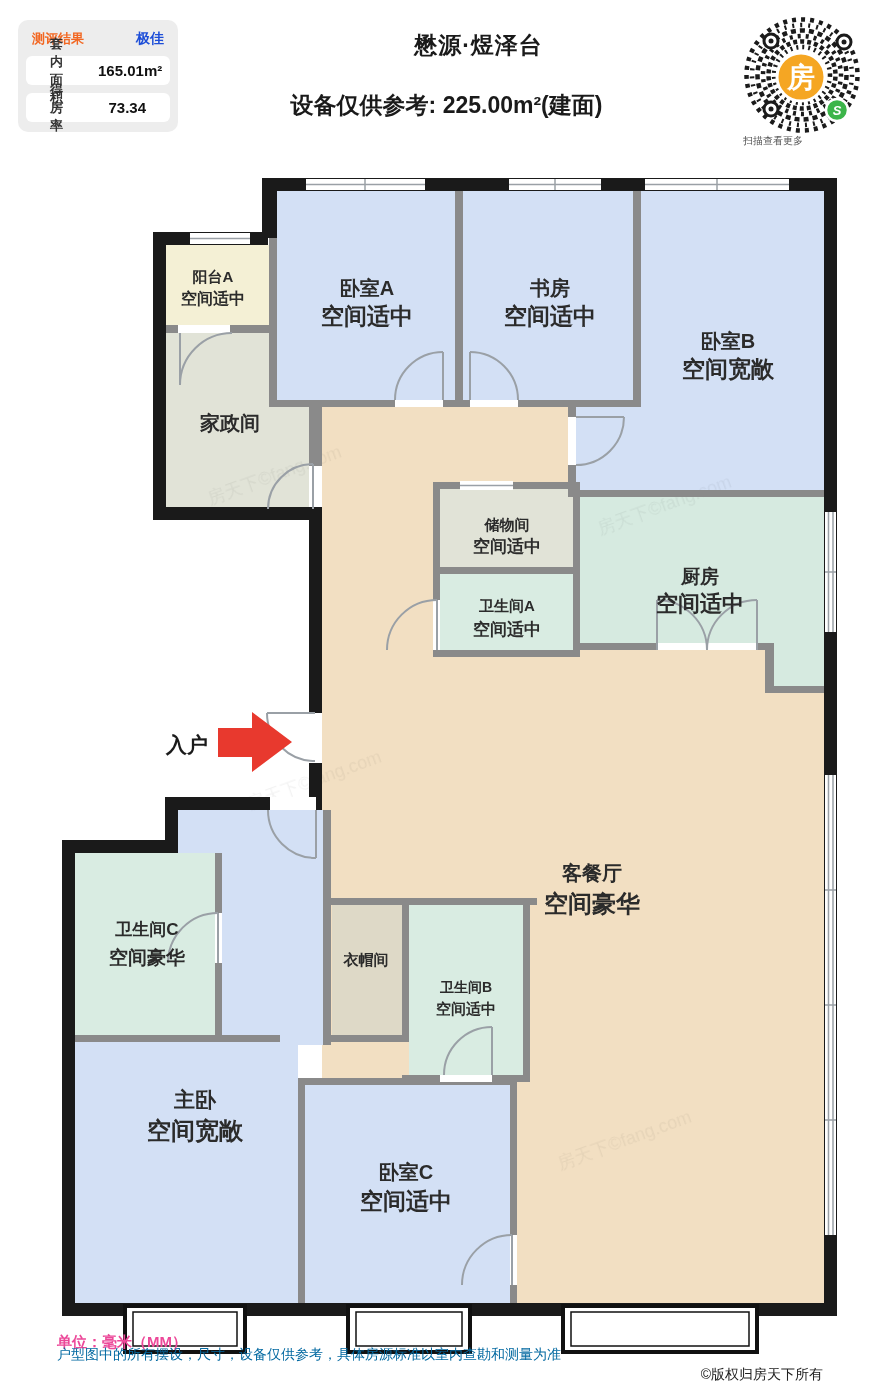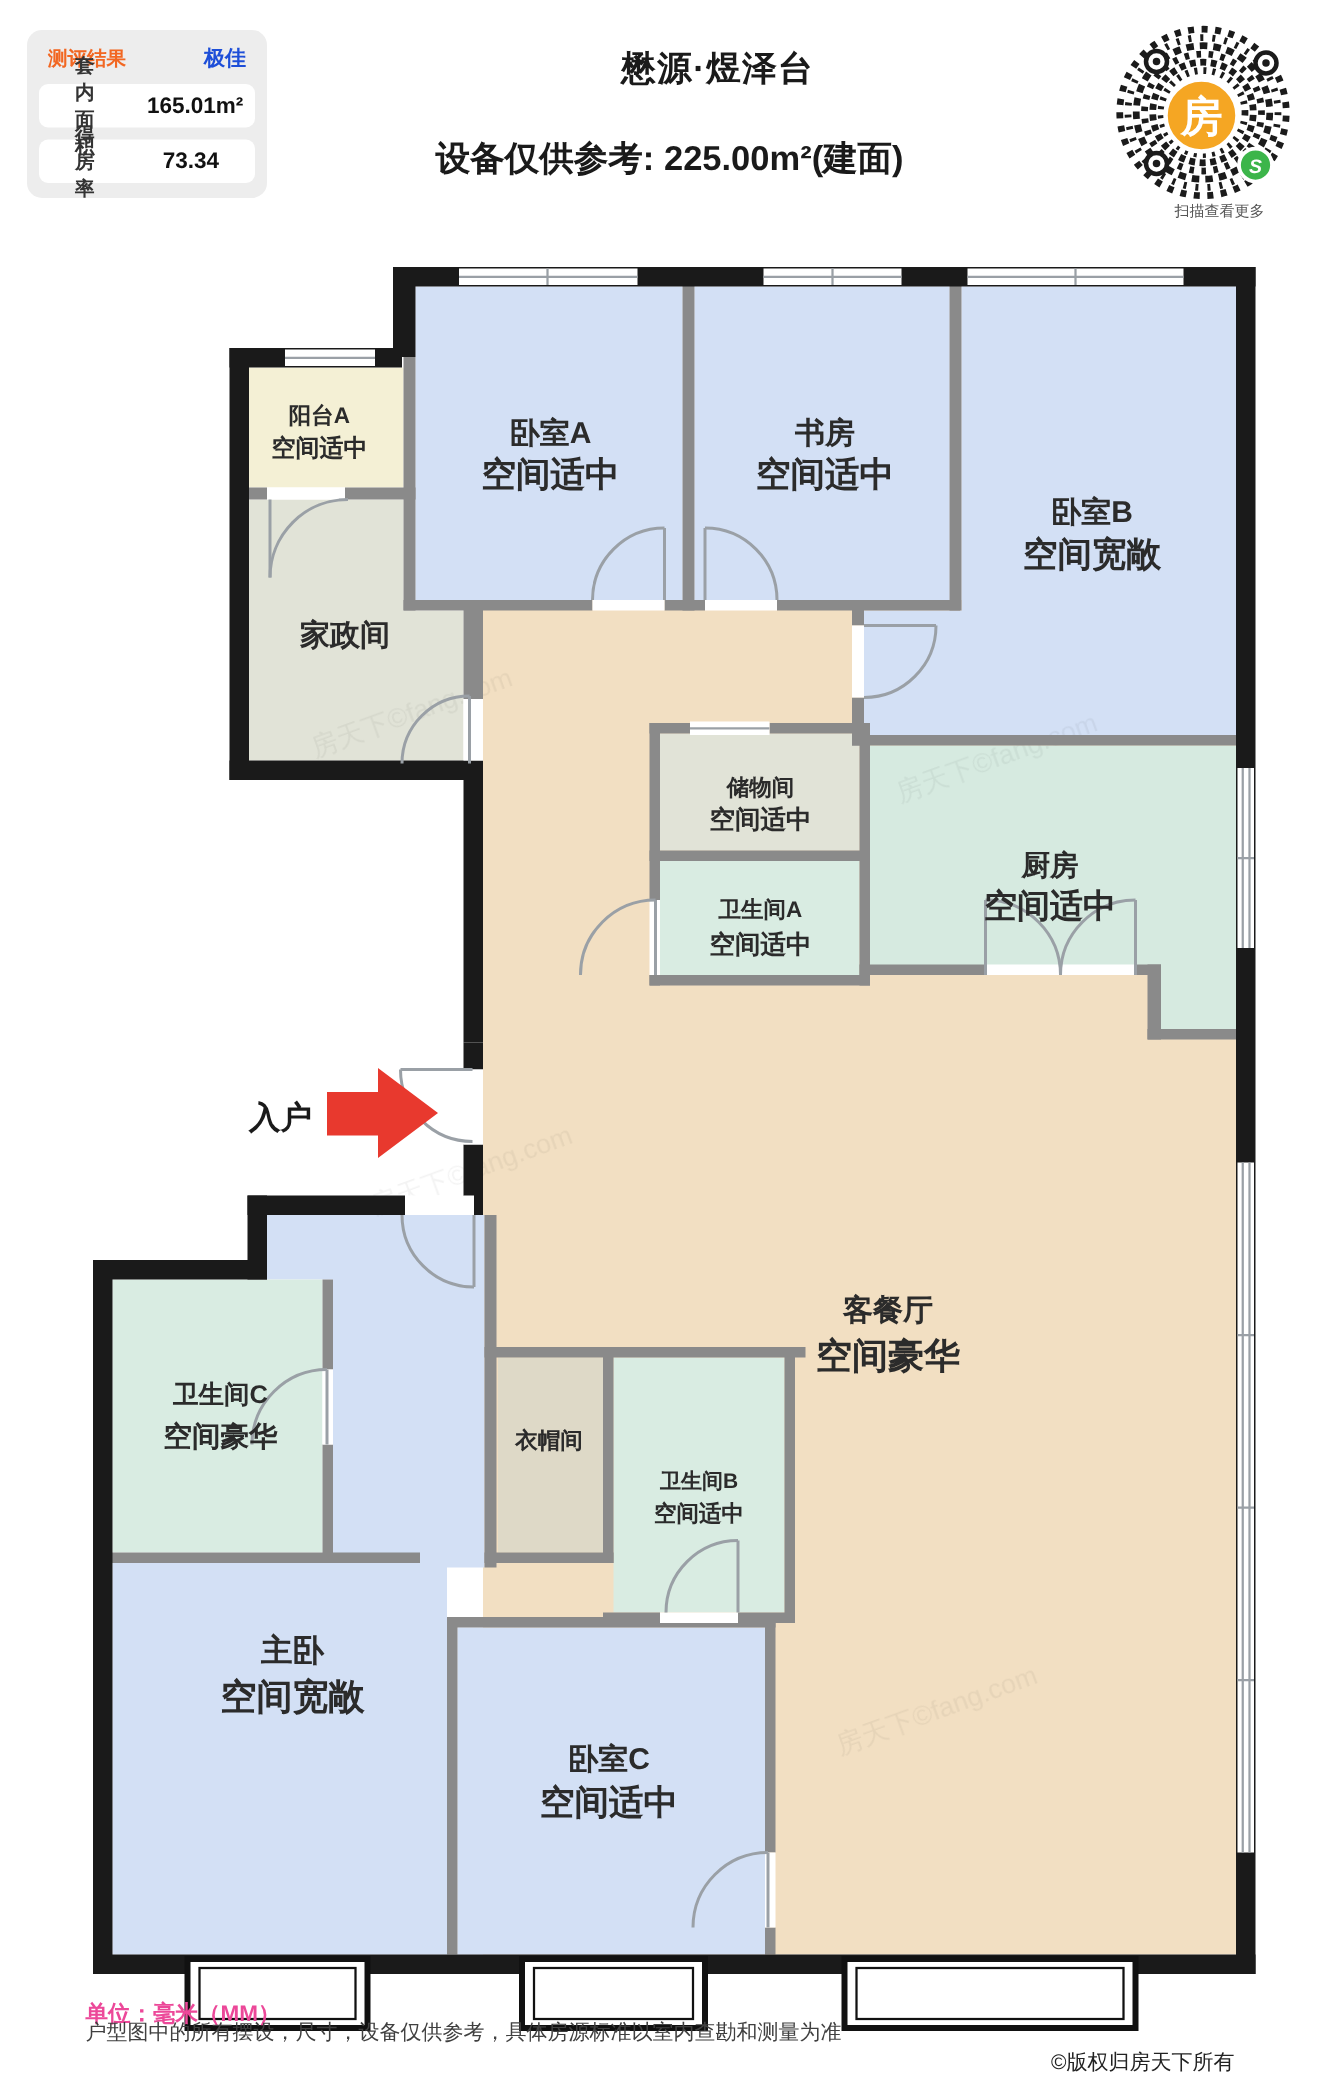--- a/index.html
+++ b/index.html
@@ -19,32 +19,32 @@
   .info-pill .val{color:#111;font-size:15px;font-weight:bold;margin-left:35px;}
 
   
   .title{position:absolute;left:0;top:30px;width:100%;text-align:center;
     font-size:23px;font-weight:bold;color:#1a1a1a;letter-spacing:1px;padding-left:32px;}
   .subtitle{position:absolute;left:0;top:90px;width:100%;text-align:center;
     font-size:23px;font-weight:bold;color:#1a1a1a;}
 
   
   .qr-wrap{position:absolute;left:740px;top:8px;width:122px;height:142px;}
-  .qr-caption{position:absolute;left:752px;top:134px;width:122px;text-align:center;
+  .qr-caption{position:absolute;left:712px;top:134px;width:122px;text-align:center;
     font-size:10px;color:#555;}
 
   
   .plan{position:absolute;left:0;top:0;width:893px;height:1400px;}
   .room-name{font-weight:bold;fill:#2b2b2b;}
   .room-quality{font-weight:bold;fill:#2b2b2b;}
   text{font-family:"Liberation Sans","DejaVu Sans",sans-serif;}
 
   
   .f-unit{position:absolute;left:57px;top:1333px;font-size:15px;font-weight:600;color:#ec4899;}
-  .f-disclaimer{position:absolute;left:57px;top:1346px;font-size:14px;color:#404040;}
+  .f-disclaimer{position:absolute;left:57px;top:1346px;font-size:14px;color:#0369a1;}
   .f-copyright{position:absolute;right:70px;top:1366px;font-size:14px;color:#222;}
 </style>
 </head>
 <body>
 
 <div class="page">
 
   <div class="info-panel">
     <div class="info-row1">
       <span class="lbl">测评结果</span>

